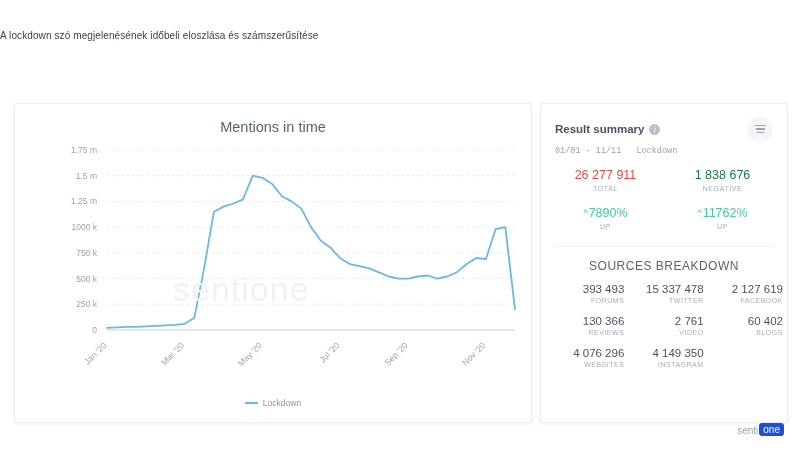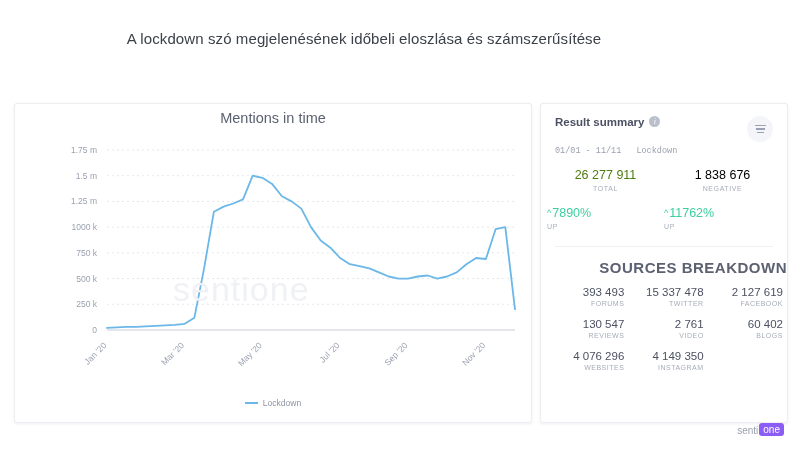--- a/index.html
+++ b/index.html
@@ -13,40 +13,40 @@
     font-family: "Liberation Sans", sans-serif;
     color: #4a4f5c;
     overflow: hidden;
     position: relative;
   }
   .slide-title {
     position: absolute;
     top: 30px;
     left: 0;
     width: 728px;
-    text-align: center;
-    font-size: 15px;
+    text-align: left;
+    font-size: 10px;
     color: #3b4049;
     letter-spacing: 0.1px;
   }
   
   .chart-card {
     position: absolute;
     left: 14px;
     top: 103px;
     width: 516px;
     height: 318px;
     background: #ffffff;
     border: 1px solid #eceef2;
     border-radius: 3px;
     box-shadow: 0 1px 3px rgba(20,30,60,0.07);
   }
   .chart-title {
     text-align: center;
-    margin-top: 6px;
+    margin-top: 15px;
     font-size: 14.5px;
     color: #5b6170;
   }
   .plot-wrap {
     position: absolute;
     left: 0;
     top: 36px;
     width: 516px;
     height: 240px;
   }
@@ -86,20 +86,21 @@
     top: 103px;
     width: 246px;
     height: 318px;
     background: #ffffff;
     border: 1px solid #eceef2;
     border-radius: 3px;
     box-shadow: 0 1px 3px rgba(20,30,60,0.07);
   }
   .sum-head {
     display: flex;
+    align-items: center;
     padding: 12px 14px 0 14px;
   }
   .sum-head-title {
     font-size: 11.5px;
     font-weight: bold;
     color: #4b5162;
   }
   .info-icon {
     width: 11px;
     height: 11px;
@@ -144,37 +145,37 @@
     display: flex;
     margin-top: 12px;
     padding: 0 6px;
   }
   .totals .col {
     flex: 1;
     text-align: center;
   }
   .totals .big {
     font-size: 12.5px;
-    color: #4d7c0f;
+    color: #ef4444;
     white-space: nowrap;
   }
   .totals .big.pos { color: #3ecfa0; }
-  .totals .big.neg { color: #000000; }
+  .totals .big.neg { color: #15803d; }
   .totals .lbl {
     font-size: 7px;
     color: #a6acb8;
     letter-spacing: 0.6px;
     margin-top: 3px;
   }
   .deltas {
     display: flex;
     margin-top: 14px;
     padding: 0 6px;
   }
-  .deltas .col { flex: 1; text-align: left; }
+  .deltas .col { flex: 1; text-align: center; }
   .deltas .big {
     font-size: 12.5px;
     color: #3ecfa0;
     white-space: nowrap;
   }
   .deltas .caret {
     font-size: 9px;
     position: relative;
     top: -1px;
     margin-right: 1px;
@@ -184,23 +185,23 @@
     color: #a6acb8;
     letter-spacing: 0.6px;
     margin-top: 3px;
   }
   .divider {
     margin: 16px 14px 0 14px;
     height: 1px;
     background: #eef0f4;
   }
   .breakdown-title {
-    text-align: right;
-    font-size: 15px;
-    font-weight: bold;
+    text-align: center;
+    font-size: 12px;
+    font-weight: normal;
     color: #5b6170;
     letter-spacing: 0.5px;
     margin-top: 12px;
   }
   .grid {
     display: flex;
     flex-wrap: wrap;
     margin-top: 10px;
     padding: 0 4px;
   }
@@ -225,21 +226,21 @@
     position: absolute;
     right: 16px;
     bottom: 14px;
     font-size: 10px;
     color: #9aa1b0;
     display: flex;
     align-items: flex-end;
   }
   .brand .b1 { color: #9aa1b0; }
   .brand .b2 {
-    background: #8b5cf6;
+    background: #1d4ed8;
     color: #ffffff;
     border-radius: 3px;
     padding: 1px 4px;
     margin-left: 1px;
   }
   text { font-family: "Liberation Sans", sans-serif; }
 </style>
 </head>
 <body>
 
@@ -331,21 +332,21 @@
     </div>
     <div class="cell">
       <div class="val">15 337 478</div>
       <div class="lbl">TWITTER</div>
     </div>
     <div class="cell">
       <div class="val">2 127 619</div>
       <div class="lbl">FACEBOOK</div>
     </div>
     <div class="cell">
-      <div class="val">130 547</div>
+      <div class="val">130 366</div>
       <div class="lbl">REVIEWS</div>
     </div>
     <div class="cell">
       <div class="val">2 761</div>
       <div class="lbl">VIDEO</div>
     </div>
     <div class="cell">
       <div class="val">60 402</div>
       <div class="lbl">BLOGS</div>
     </div>

